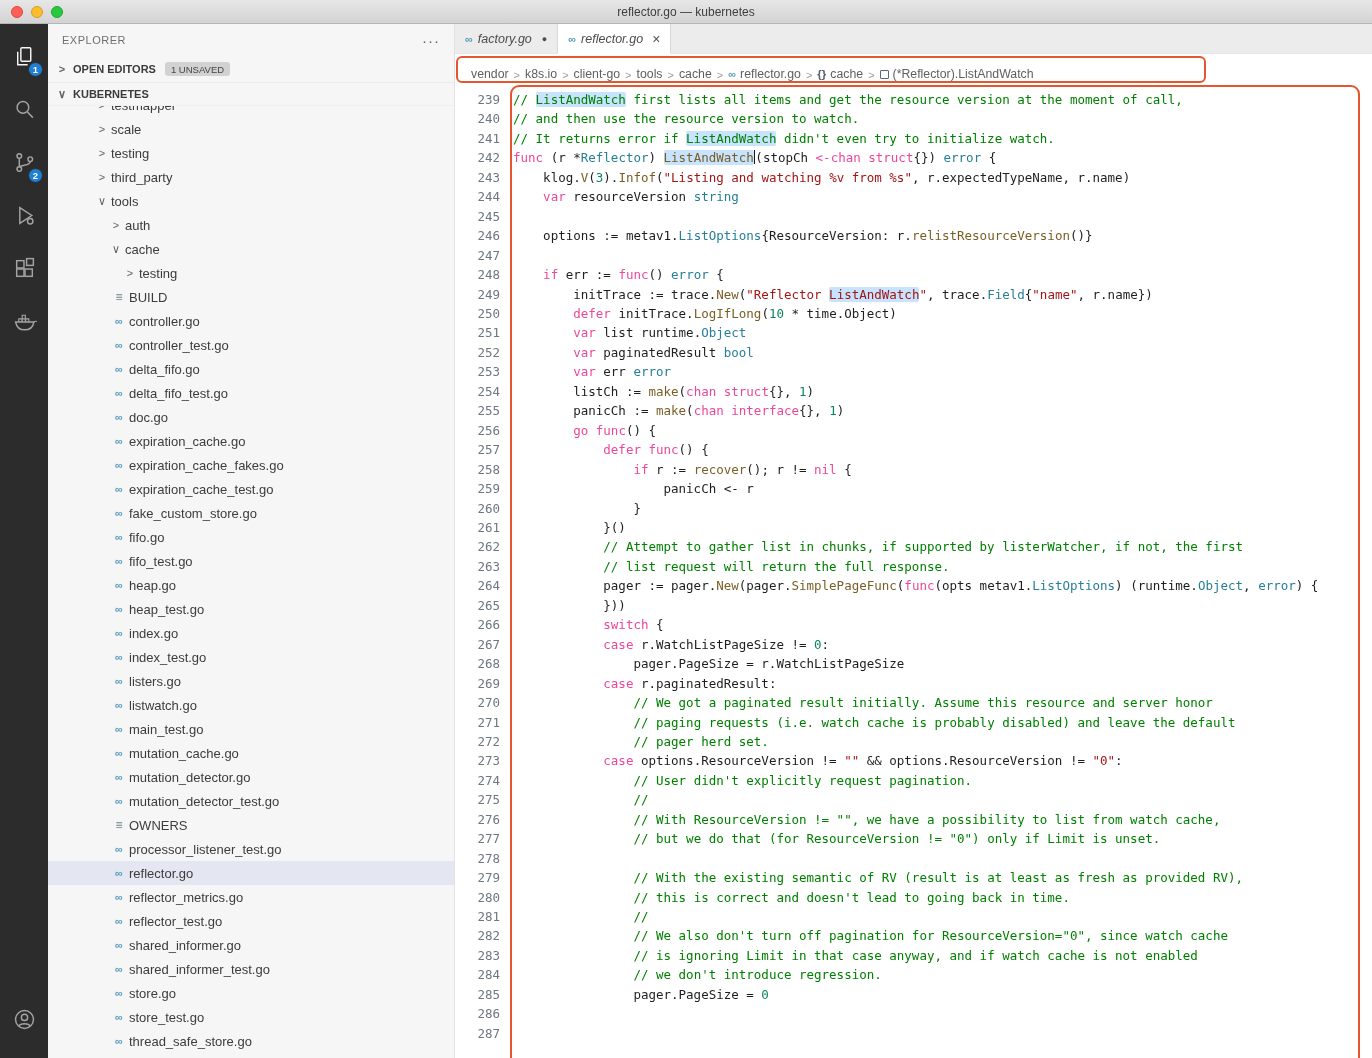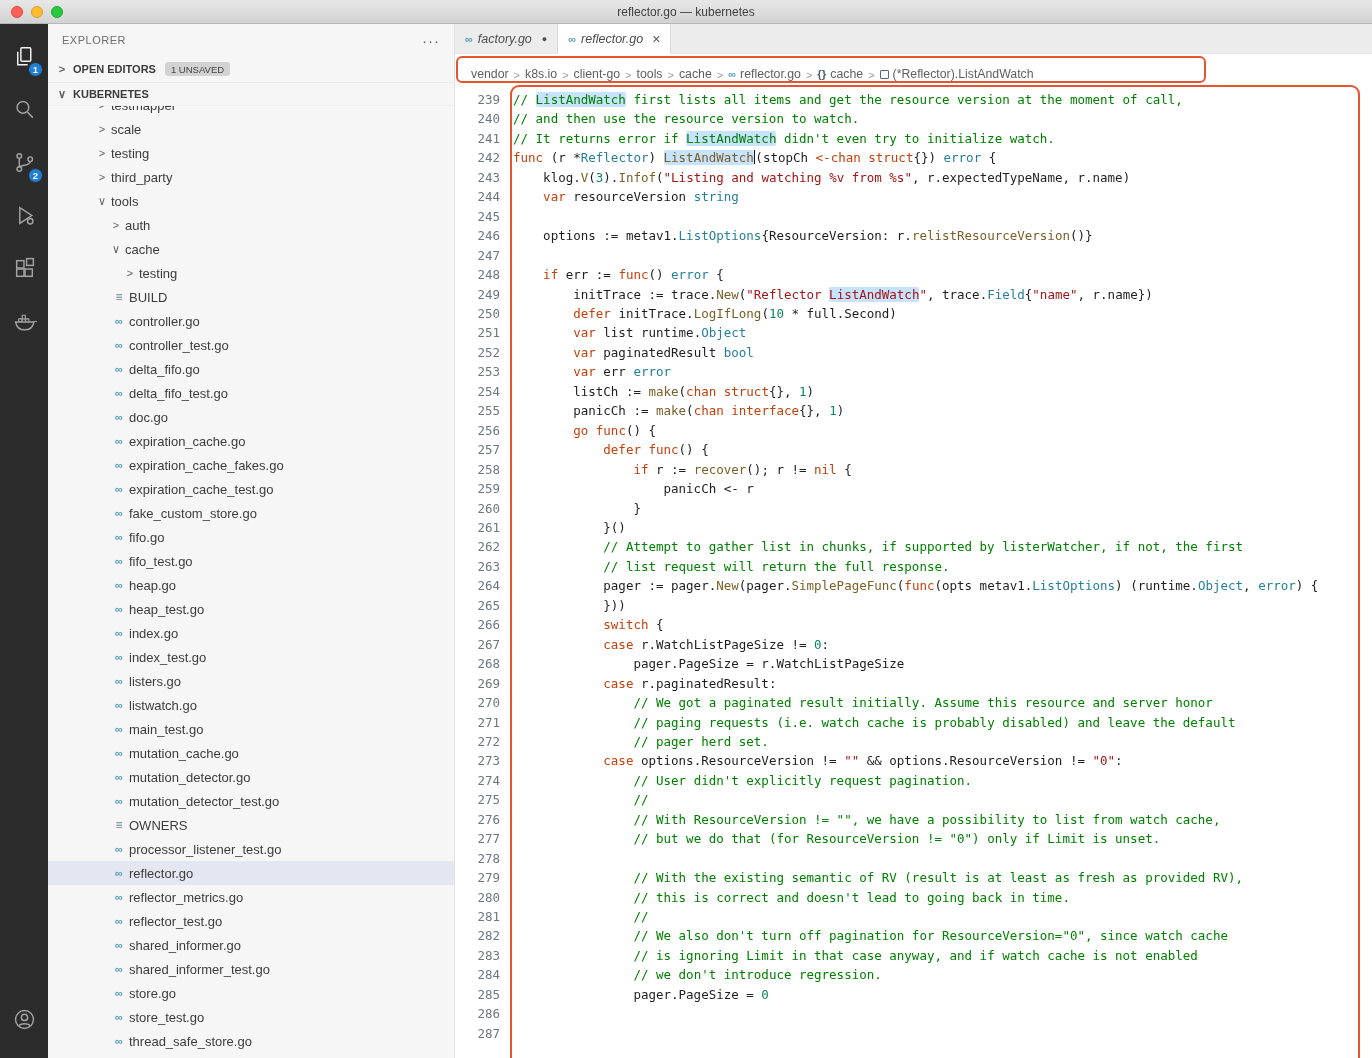--- a/index.html
+++ b/index.html
@@ -48,21 +48,21 @@
 .crumb{cursor:pointer;display:flex;align-items:center;gap:4px}
 .crumb-sep{color:#9c9c9c;margin:0 5px;font-size:11px}
 .crumb-braces{color:#54616d;font-weight:700;font-size:11.5px}
 .cube{width:9px;height:9px;border:1.4px solid #5c677d;display:inline-block;border-radius:1px}
 
 .code-area{flex:1;display:flex;font-family:"DejaVu Sans Mono",monospace;font-size:12.5px;line-height:19.46px;padding-top:9px;overflow:hidden}
 .gutter{width:58px;flex:none;text-align:right;padding-right:13px;color:#6e7681}
 .code{flex:1;overflow:hidden}
 .line{height:19.46px;white-space:pre}
 .tk-p{color:#1e1e1e}
-.tk-k{color:#c2410c}
+.tk-k{color:#ec4899}
 .tk-c{color:#008000}
 .tk-s{color:#a31515}
 .tk-f{color:#795E26}
 .tk-n{color:#098658}
 .tk-t{color:#267f99}
 .hl{background:rgba(163,209,253,.6);border-radius:2px}
 .caret{display:inline-block;width:1.5px;height:14px;background:#1a1a1a;vertical-align:-2px}
 
 .ann{position:absolute;border:2px solid #e4572e;pointer-events:none;z-index:20}
 #ann-breadcrumb{left:456px;top:56px;width:750px;height:27px;border-radius:6px}
@@ -419,21 +419,21 @@
           <div class="line"><span class="tk-c">// and then use the resource version to watch.</span></div>
           <div class="line"><span class="tk-c">// It returns error if </span><span class="tk-c hl">ListAndWatch</span><span class="tk-c"> didn't even try to initialize watch.</span></div>
           <div class="line"><span class="tk-k">func</span><span class="tk-p"> (r *</span><span class="tk-t">Reflector</span><span class="tk-p">) </span><span class="tk-f hl">ListAndWatch</span><span class="caret"></span><span class="tk-p">(stopCh </span><span class="tk-k">&lt;-chan</span><span class="tk-p"> </span><span class="tk-k">struct</span><span class="tk-p">{}) </span><span class="tk-t">error</span><span class="tk-p"> {</span></div>
           <div class="line"><span class="tk-p">    klog.</span><span class="tk-f">V</span><span class="tk-p">(</span><span class="tk-n">3</span><span class="tk-p">).</span><span class="tk-f">Infof</span><span class="tk-p">(</span><span class="tk-s">"Listing and watching %v from %s"</span><span class="tk-p">, r.expectedTypeName, r.name)</span></div>
           <div class="line"><span class="tk-p">    </span><span class="tk-k">var</span><span class="tk-p"> resourceVersion </span><span class="tk-t">string</span></div>
           <div class="line"></div>
           <div class="line"><span class="tk-p">    options := metav1.</span><span class="tk-t">ListOptions</span><span class="tk-p">{ResourceVersion: r.</span><span class="tk-f">relistResourceVersion</span><span class="tk-p">()}</span></div>
           <div class="line"></div>
           <div class="line"><span class="tk-p">    </span><span class="tk-k">if</span><span class="tk-p"> err := </span><span class="tk-k">func</span><span class="tk-p">() </span><span class="tk-t">error</span><span class="tk-p"> {</span></div>
           <div class="line"><span class="tk-p">        initTrace := trace.</span><span class="tk-f">New</span><span class="tk-p">(</span><span class="tk-s">"Reflector </span><span class="tk-s hl">ListAndWatch</span><span class="tk-s">"</span><span class="tk-p">, trace.</span><span class="tk-t">Field</span><span class="tk-p">{</span><span class="tk-s">"name"</span><span class="tk-p">, r.name})</span></div>
-          <div class="line"><span class="tk-p">        </span><span class="tk-k">defer</span><span class="tk-p"> initTrace.</span><span class="tk-f">LogIfLong</span><span class="tk-p">(</span><span class="tk-n">10</span><span class="tk-p"> * full.Second)</span></div>
+          <div class="line"><span class="tk-p">        </span><span class="tk-k">defer</span><span class="tk-p"> initTrace.</span><span class="tk-f">LogIfLong</span><span class="tk-p">(</span><span class="tk-n">10</span><span class="tk-p"> * time.Object)</span></div>
           <div class="line"><span class="tk-p">        </span><span class="tk-k">var</span><span class="tk-p"> list runtime.</span><span class="tk-t">Object</span></div>
           <div class="line"><span class="tk-p">        </span><span class="tk-k">var</span><span class="tk-p"> paginatedResult </span><span class="tk-t">bool</span></div>
           <div class="line"><span class="tk-p">        </span><span class="tk-k">var</span><span class="tk-p"> err </span><span class="tk-t">error</span></div>
           <div class="line"><span class="tk-p">        listCh := </span><span class="tk-f">make</span><span class="tk-p">(</span><span class="tk-k">chan</span><span class="tk-p"> </span><span class="tk-k">struct</span><span class="tk-p">{}, </span><span class="tk-n">1</span><span class="tk-p">)</span></div>
           <div class="line"><span class="tk-p">        panicCh := </span><span class="tk-f">make</span><span class="tk-p">(</span><span class="tk-k">chan</span><span class="tk-p"> </span><span class="tk-k">interface</span><span class="tk-p">{}, </span><span class="tk-n">1</span><span class="tk-p">)</span></div>
           <div class="line"><span class="tk-p">        </span><span class="tk-k">go</span><span class="tk-p"> </span><span class="tk-k">func</span><span class="tk-p">() {</span></div>
           <div class="line"><span class="tk-p">            </span><span class="tk-k">defer</span><span class="tk-p"> </span><span class="tk-k">func</span><span class="tk-p">() {</span></div>
           <div class="line"><span class="tk-p">                </span><span class="tk-k">if</span><span class="tk-p"> r := </span><span class="tk-f">recover</span><span class="tk-p">(); r != </span><span class="tk-k">nil</span><span class="tk-p"> {</span></div>
           <div class="line"><span class="tk-p">                    panicCh &lt;- r</span></div>
           <div class="line"><span class="tk-p">                }</span></div>

